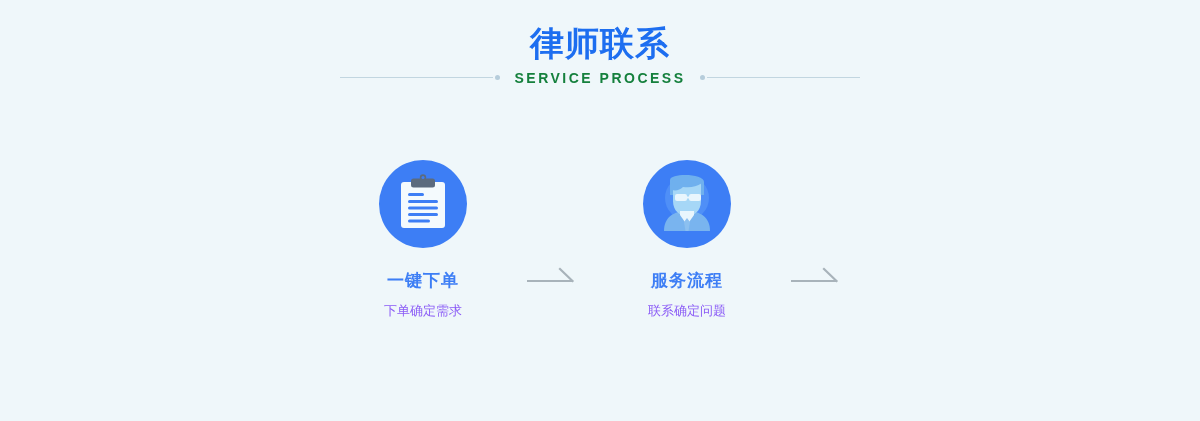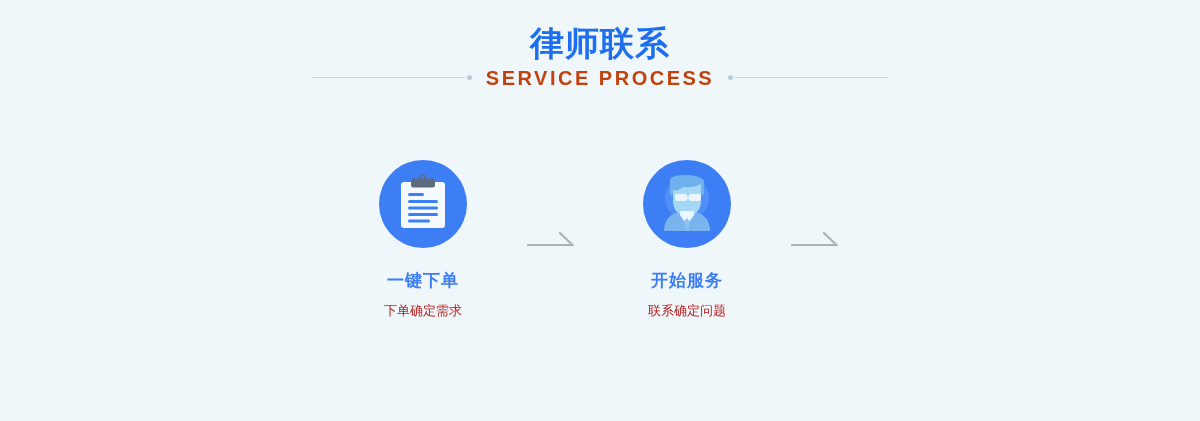--- a/index.html
+++ b/index.html
@@ -65,36 +65,36 @@
     height: 5px;
     border-radius: 50%;
     background: #b6cddb;
   }
   .sub-line.left .bar { left: 0; }
   .sub-line.left .dot { right: 0; }
   .sub-line.right .bar { right: 0; }
   .sub-line.right .dot { left: 0; }
 
   .subtitle {
-    font-size: 20px;
+    font-size: 14px;
     letter-spacing: 2.5px;
-    color: #c2410c;
+    color: #15803d;
     font-weight: bold;
     padding: 0 14px;
     white-space: nowrap;
   }
 
   
   .steps {
     position: absolute;
     top: 160px;
     left: 0;
     width: 1200px;
     display: flex;
-    align-items: center;
+    align-items: flex-end;
     justify-content: center;
   }
   .step {
     width: 174px;
     display: flex;
     flex-direction: column;
     align-items: center;
   }
   .circle {
     width: 88px;
@@ -110,21 +110,21 @@
     margin-top: 22px;
     font-size: 17px;
     font-weight: bold;
     color: #3d7ef5;
     letter-spacing: 1px;
     line-height: 22px;
   }
   .step-desc {
     margin-top: 10px;
     font-size: 13px;
-    color: #b91c1c;
+    color: #8b5cf6;
     line-height: 18px;
     white-space: nowrap;
     font-family: Liberation Serif, serif;
   }
 
   .arrow {
     width: 90px;
     height: 88px;
     display: flex;
     align-items: center;
@@ -196,21 +196,21 @@
           <path d="M17 13 C17 4 45 4 45 14 L45 30 C45 40 38 45 31 45 C24 45 17 40 17 30 Z" fill="#a6d7f7"></path>
           <path d="M16 12 C16 4 44 2 46 12 C40 16 34 17 27 16 C24 19 20 20 16 19 Z" fill="#6fb0ee"></path>
           <rect x="19" y="23" width="12" height="7" rx="2" fill="#e9f6fd"></rect>
           <rect x="33" y="23" width="12" height="7" rx="2" fill="#e9f6fd"></rect>
           <rect x="30" y="25.5" width="4" height="2" fill="#e9f6fd"></rect>
           <path d="M24 44 L31 54 L38 44 L38 40 L24 40 Z" fill="#e9f6fd"></path>
           <path d="M31 47 L34 51 L32.5 60 L29.5 60 L28 51 Z" fill="#8cc0f0"></path>
         </svg>
       </span>
     </div>
-    <div class="step-title">开始服务</div>
+    <div class="step-title">服务流程</div>
     <div class="step-desc">联系确定问题</div>
   </div>
 
   <div class="arrow">
     <svg width="56" height="24" viewBox="0 0 56 24">
       <path d="M1 17 H44" stroke="#a8b3ba" stroke-width="2.2" fill="none" stroke-linecap="square"></path>
       <path d="M33 5 L45.5 17" stroke="#a8b3ba" stroke-width="2.2" fill="none" stroke-linecap="square"></path>
     </svg>
   </div>
 

